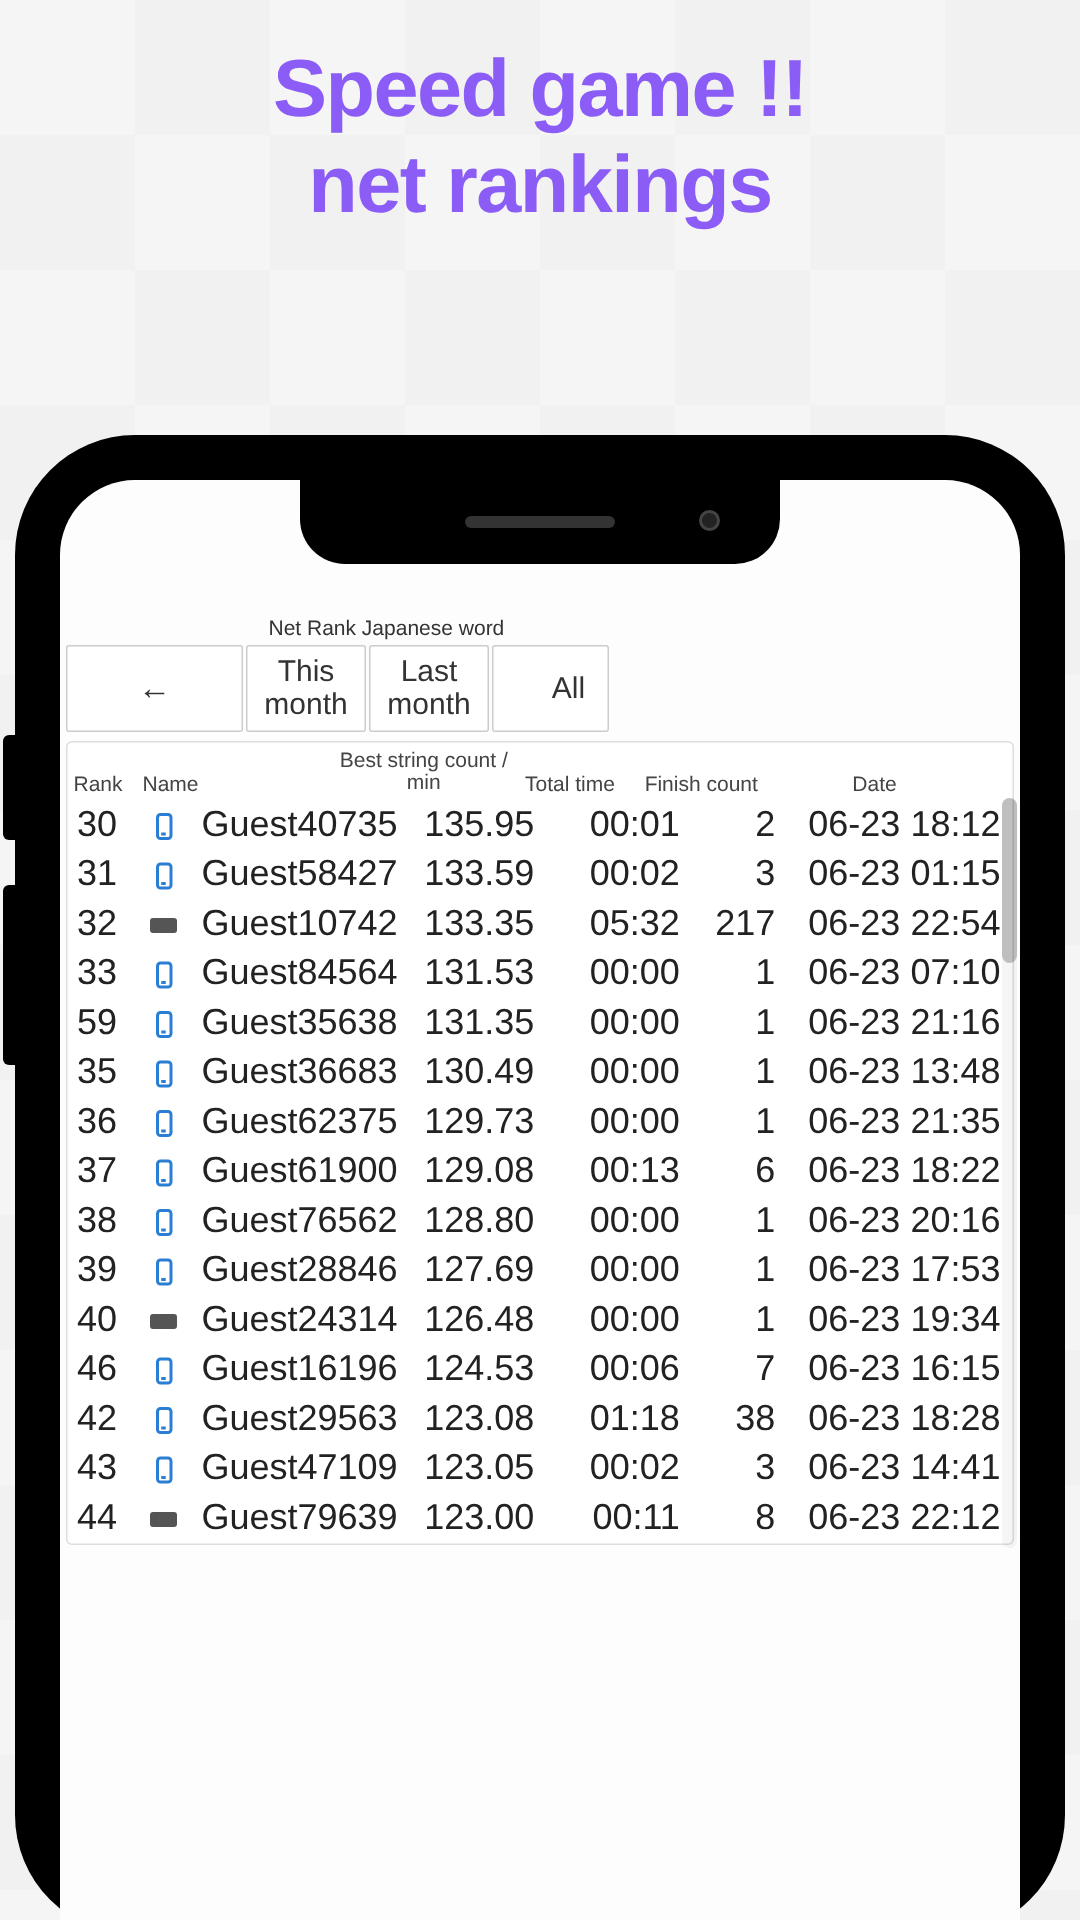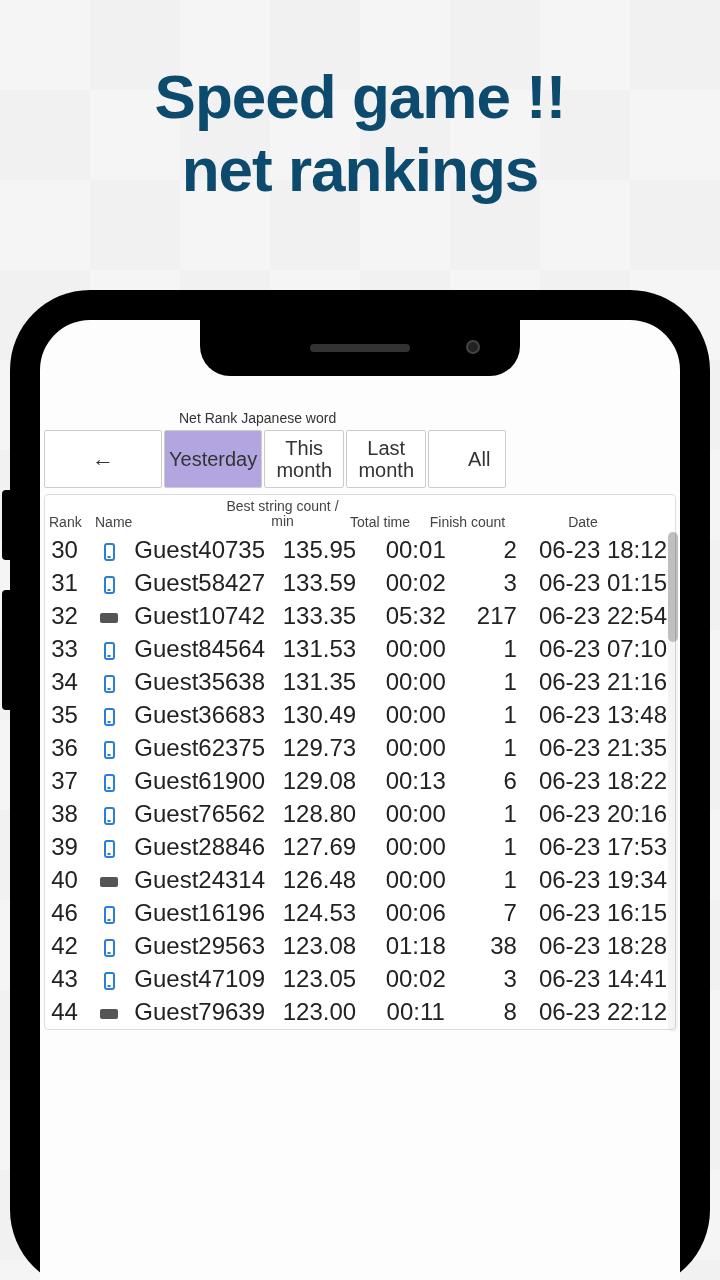--- a/index.html
+++ b/index.html
@@ -19,25 +19,25 @@
       linear-gradient(45deg, rgba(0,0,0,0.015) 25%, transparent 25%, transparent 75%, rgba(0,0,0,0.015) 75%),
       linear-gradient(45deg, rgba(0,0,0,0.015) 25%, transparent 25%, transparent 75%, rgba(0,0,0,0.015) 75%);
     background-size: 180px 180px;
     background-position: 0 0, 90px 90px;
     z-index: 0;
   }
   .headline {
     position: relative;
     z-index: 1;
     text-align: center;
-    color: #0c4a6e;
+    color: #8b5cf6;
     font-weight: 900;
-    font-size: 62px;
+    font-size: 54px;
     line-height: 1.18;
-    padding-top: 60px;
+    padding-top: 28px;
     letter-spacing: -1px;
   }
   .phone {
     position: absolute;
     left: 10px;
     top: 290px;
     width: 700px;
     height: 1000px;
     background: #000;
     border-radius: 80px;
@@ -180,21 +180,21 @@
     align-items: center;
     height: 33px;
     font-size: 24px;
     color: #222;
     gap: 16px;
   }
   .c-rank { width: 42px; text-align: right; padding-right: 6px; }
   .c-icon { width: 20px; text-align: center; }
   .c-name { width: 132px; white-space: nowrap; }
   .c-best { width: 88px; text-align: right; padding-right: 6px; }
-  .c-total { width: 82px; text-align: center; }
+  .c-total { width: 82px; text-align: right; }
   .c-finish { width: 58px; text-align: right; padding-right: 6px; }
   .c-date { flex: 1; text-align: right; padding-right: 8px; white-space: nowrap; }
   .icon-phone {
     display: inline-block;
     width: 11px;
     height: 18px;
     border: 2px solid #2a7fd4;
     border-radius: 3px;
     position: relative;
     vertical-align: middle;
@@ -255,21 +255,20 @@
       <div class="camera"></div>
     </div>
 
     <div class="app-content">
       <div class="app-title">Net Rank Japanese word</div>
 
       <div class="tab-row">
         <div class="back-btn">
           <span>←</span>
         </div>
-        <div class="tab tab-yesterday selected">Yesterday</div>
         <div class="tab tab-thismonth">This month</div>
         <div class="tab tab-lastmonth">Last month</div>
         <div class="tab tab-all">All</div>
       </div>
 
       <div class="table-wrapper">
         <div class="table-head">
           <div class="th-rank">Rank</div>
           <div class="th-name">Name</div>
           <div class="th-best">Best string count / min</div>
@@ -308,21 +307,21 @@
             <div class="row">
               <div class="c-rank">33</div>
               <div class="c-icon"><span class="icon-phone"></span></div>
               <div class="c-name">Guest84564</div>
               <div class="c-best">131.53</div>
               <div class="c-total">00:00</div>
               <div class="c-finish">1</div>
               <div class="c-date">06-23 07:10</div>
             </div>
             <div class="row">
-              <div class="c-rank">34</div>
+              <div class="c-rank">59</div>
               <div class="c-icon"><span class="icon-phone"></span></div>
               <div class="c-name">Guest35638</div>
               <div class="c-best">131.35</div>
               <div class="c-total">00:00</div>
               <div class="c-finish">1</div>
               <div class="c-date">06-23 21:16</div>
             </div>
             <div class="row">
               <div class="c-rank">35</div>
               <div class="c-icon"><span class="icon-phone"></span></div>

